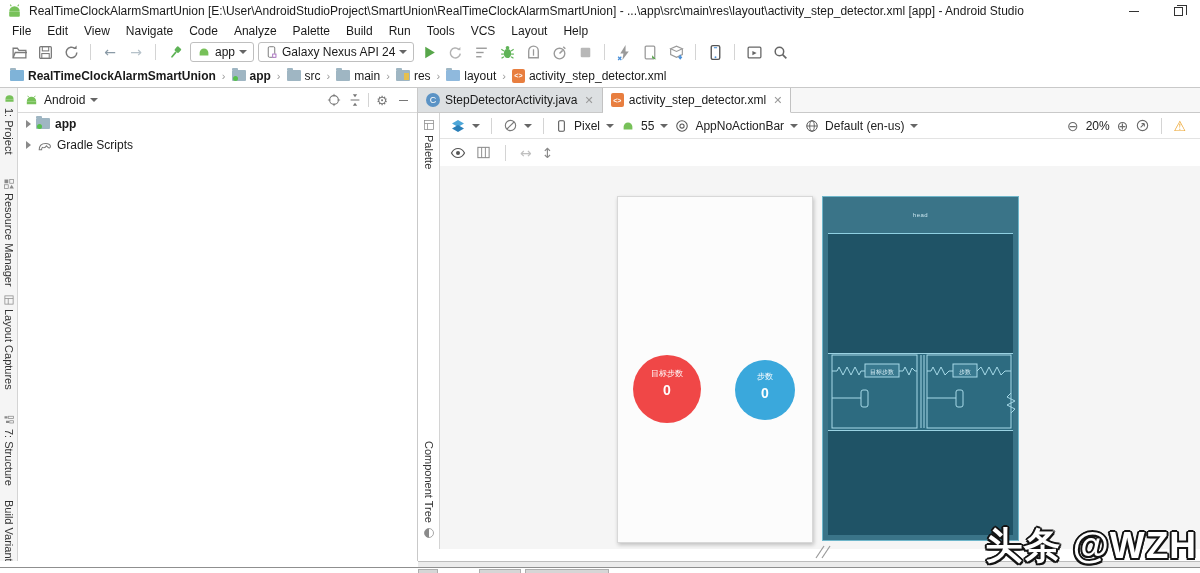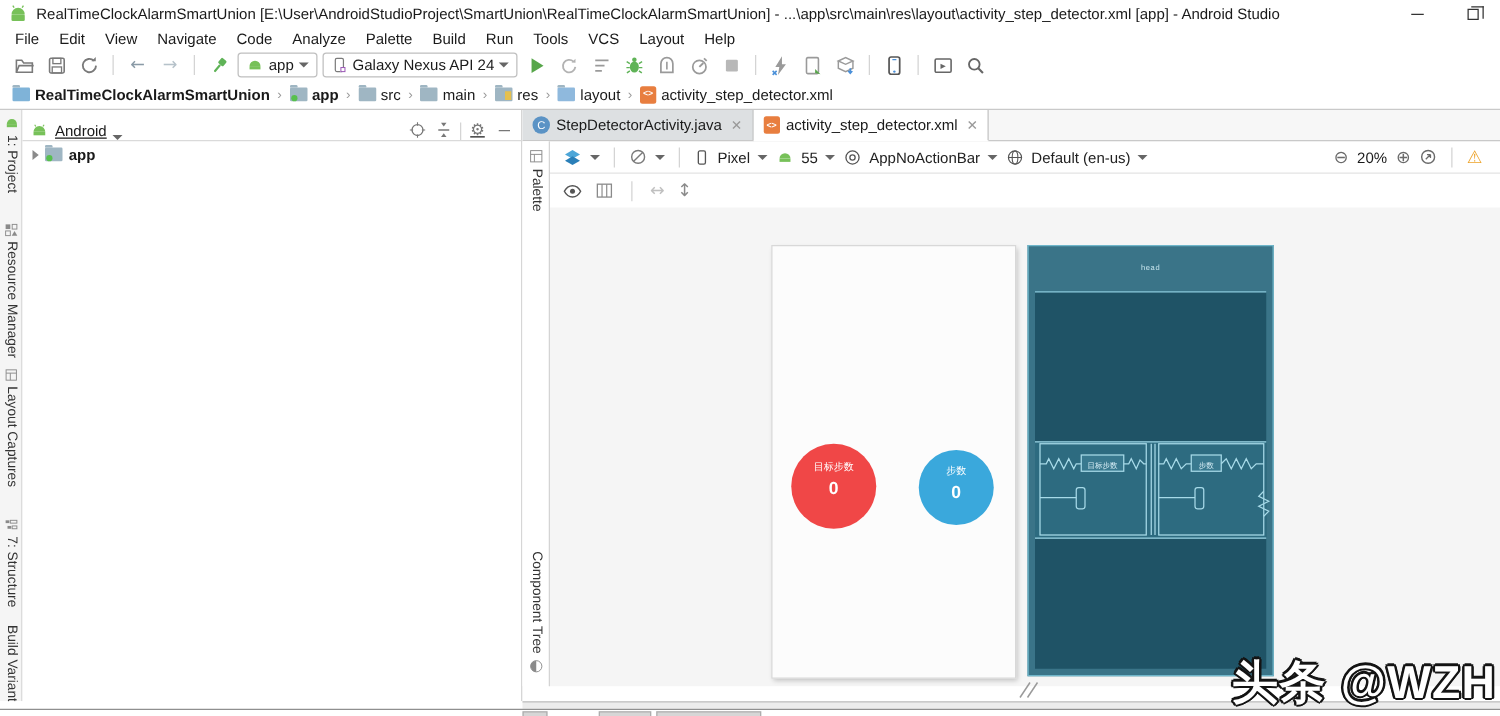--- a/index.html
+++ b/index.html
@@ -37,21 +37,21 @@
   .xmlic { width:13px; height:14px; background:#e87e3f; border-radius:2px; color:#fff; font-size:7px; display:flex; align-items:center; justify-content:center; font-weight:bold; }
 
   
   #main { position:absolute; left:0; top:88px; width:1200px; height:473px; }
 
   #stripe { position:absolute; left:0; top:0; width:18px; height:473px; background:#f5f5f5; border-right:1px solid #d4d4d4; }
   .sgroup { position:absolute; left:0; width:18px; display:flex; flex-direction:column; align-items:center; gap:3px; }
   .vlabel { writing-mode:vertical-rl; font-size:11px; color:#333; white-space:nowrap; }
 
   #project { position:absolute; left:18px; top:0; width:400px; height:473px; background:#fff; border-right:1px solid #c9c9c9; }
-  #project-header { height:25px; border-bottom:1px solid #dadada; display:flex; align-items:flex-end; padding:0 6px; gap:5px;text-decoration:underline; }
+  #project-header { height:25px; border-bottom:1px solid #dadada; display:flex; align-items:center; padding:0 6px; gap:5px; }
   #project-header .sp { flex:1; }
   .ph-ic { width:16px; height:16px; display:flex; align-items:center; justify-content:center; color:#777; font-size:13px; }
   .tree-row { height:21px; display:flex; align-items:center; gap:5px; padding-left:8px; }
   .twisty { width:0; height:0; border-top:4px solid transparent; border-bottom:4px solid transparent; border-left:5px solid #8a8a8a; display:inline-block; }
 
   
   #editor { position:absolute; left:418px; top:0; width:782px; height:473px; background:#fff; }
 
   #tabbar { position:absolute; left:0; top:0; width:782px; height:25px; background:#f7f7f7; border-bottom:1px solid #c9c9c9; display:flex; }
   .tab { display:flex; align-items:center; gap:5px; padding:0 8px; border-right:1px solid #c2c2c2; font-size:12px; }
@@ -391,20 +391,27 @@
       <span style="width:1px;height:14px;background:#d4d4d4"></span>
       <span class="ph-ic gl">⚙</span>
       <span class="ph-ic">
           <span style="width:9px;height:1px;background:#777;display:inline-block"></span>
         </span>
     </div>
     <div class="tree-row">
       <span class="twisty"></span>
       <span class="fold dot"></span>
       <span style="font-weight:bold">app</span>
+    </div>
+    <div class="tree-row">
+      <span class="twisty"></span>
+      <svg width="16" height="12" viewBox="0 0 20 14">
+          <path d="M4 13c0-5 3-8 8-8 4 0 6 2 6 4 0 2-2 2-3 1l-2-2c-1 2-3 3-5 2 0 0-1 1-1 3z" fill="none" stroke="#7a7a7a" stroke-width="1.3"></path>
+        </svg>
+      <span>Gradle Scripts</span>
     </div>
   </div>
 
   <div id="editor">
 
     <div id="tabbar">
       <div class="tab inactive">
         <span class="cic">C</span>
         <span>StepDetectorActivity.java</span>
         <span class="close">✕</span>

